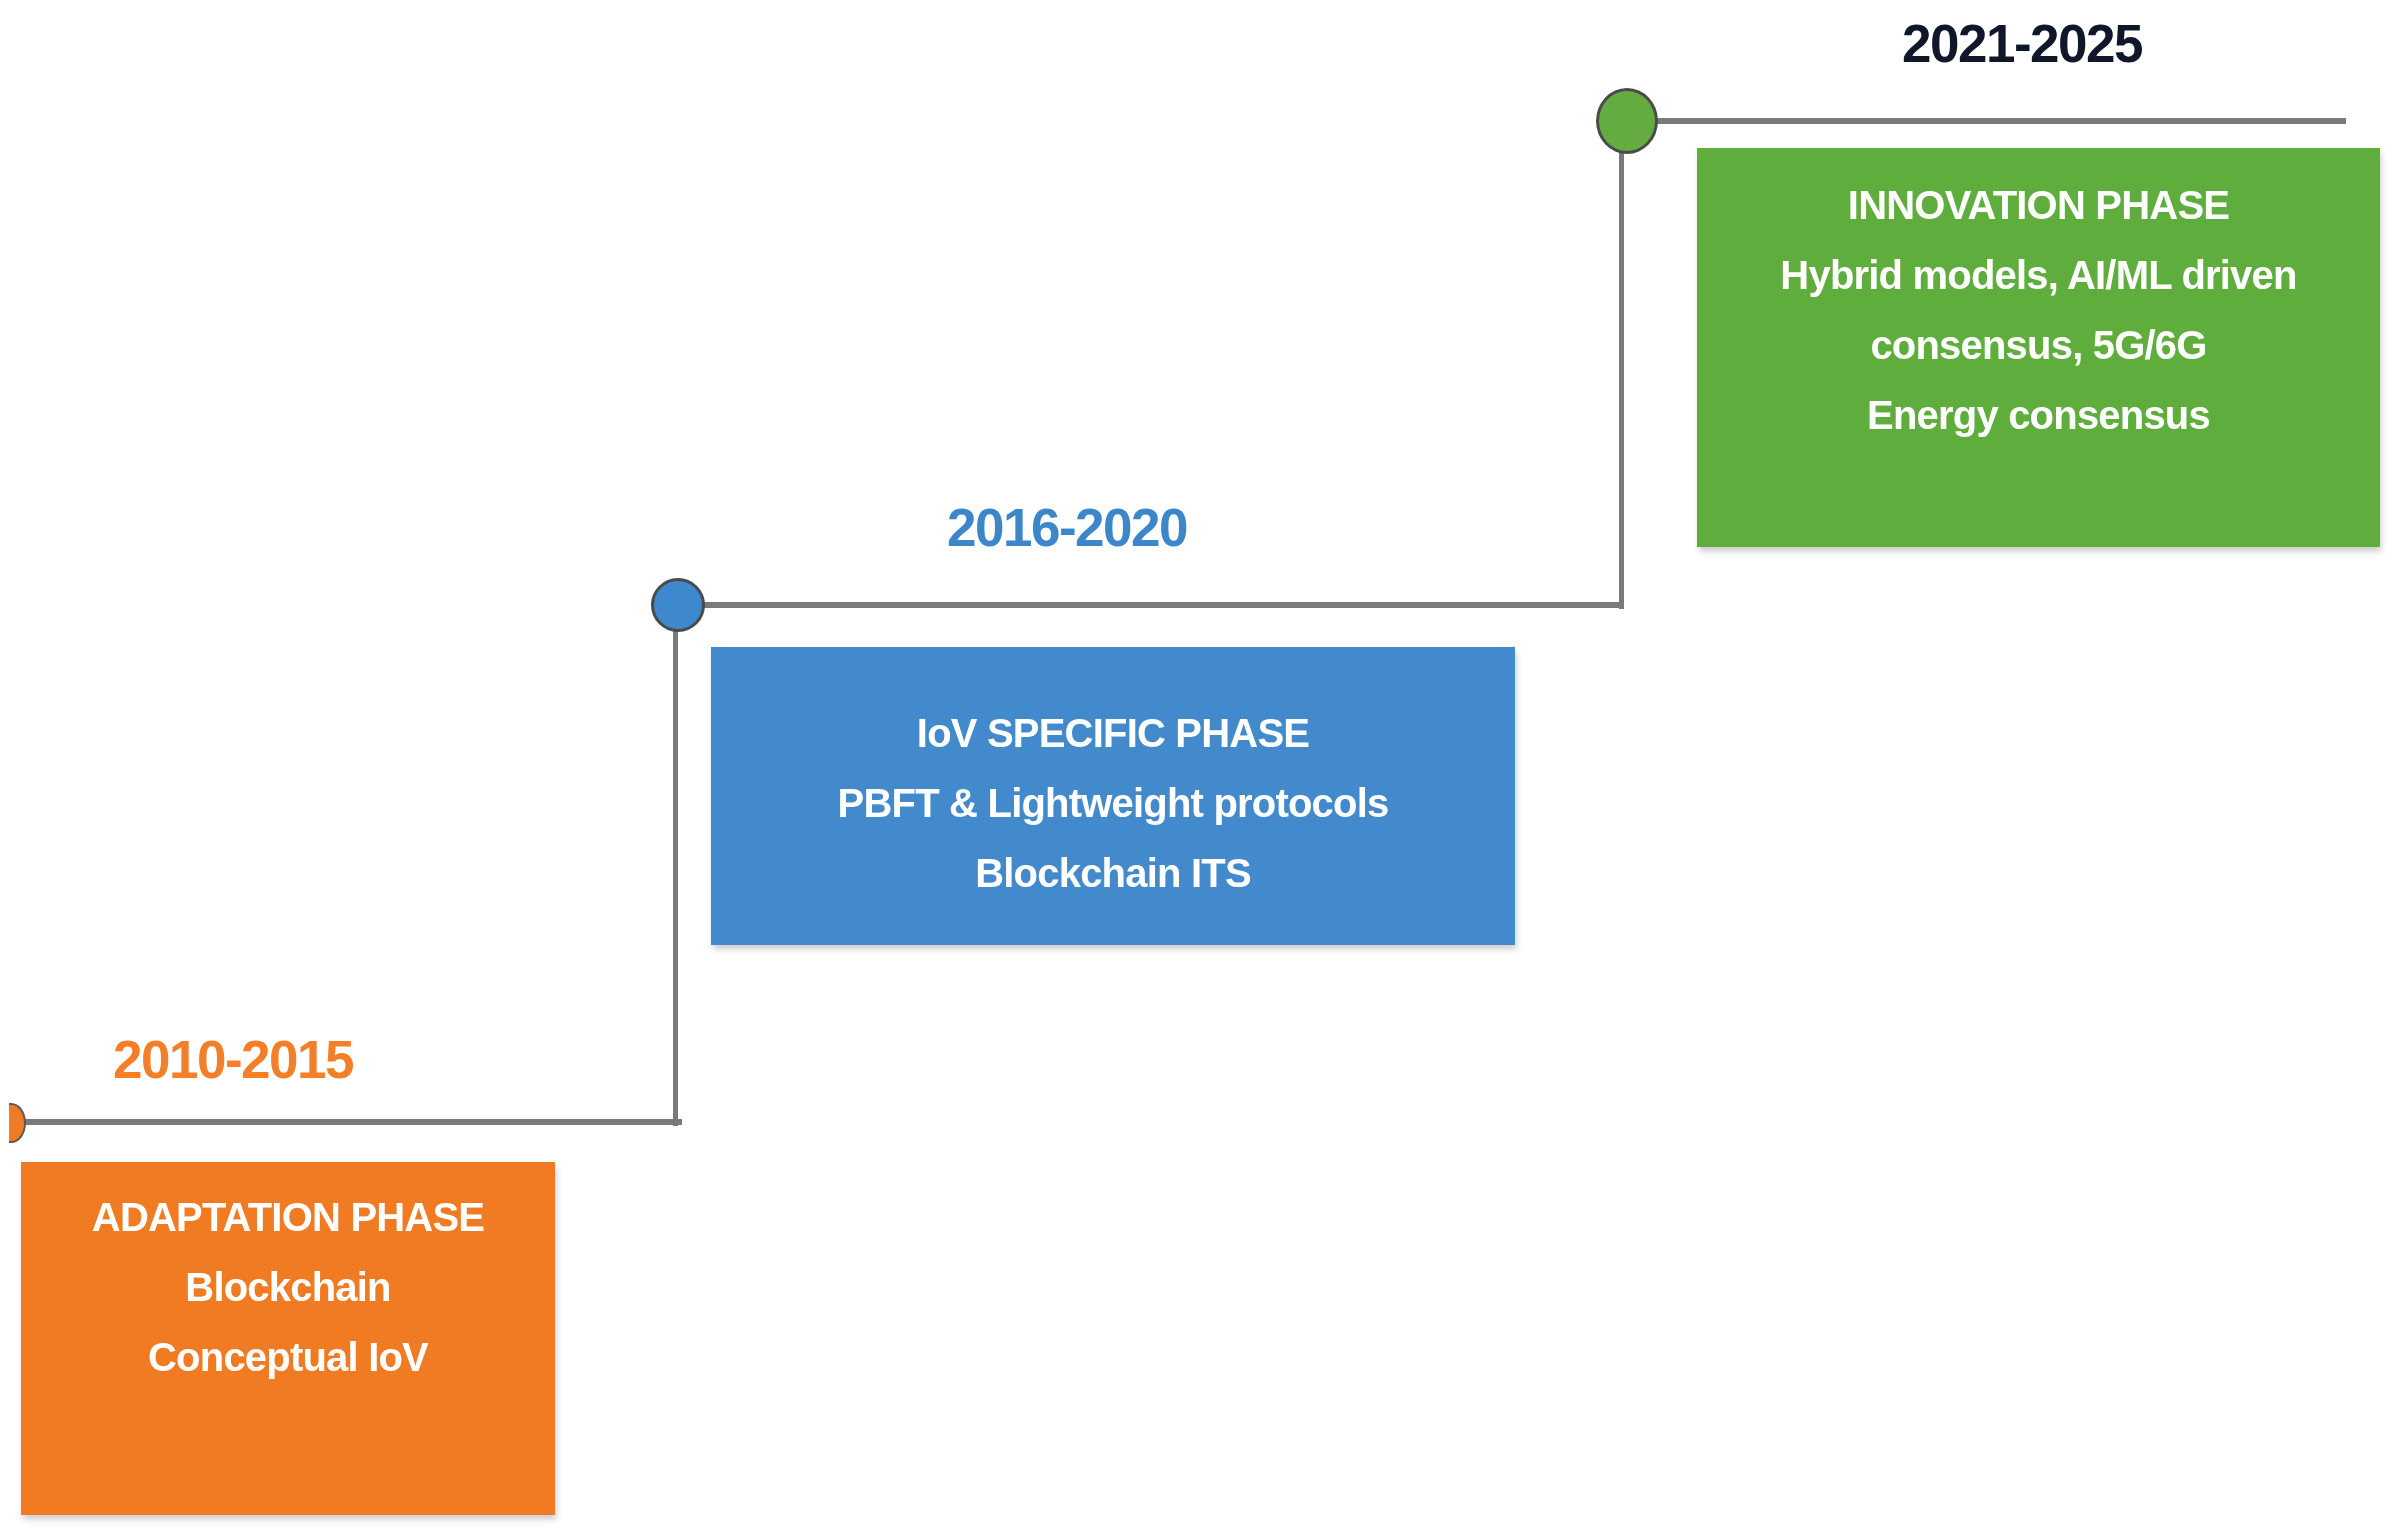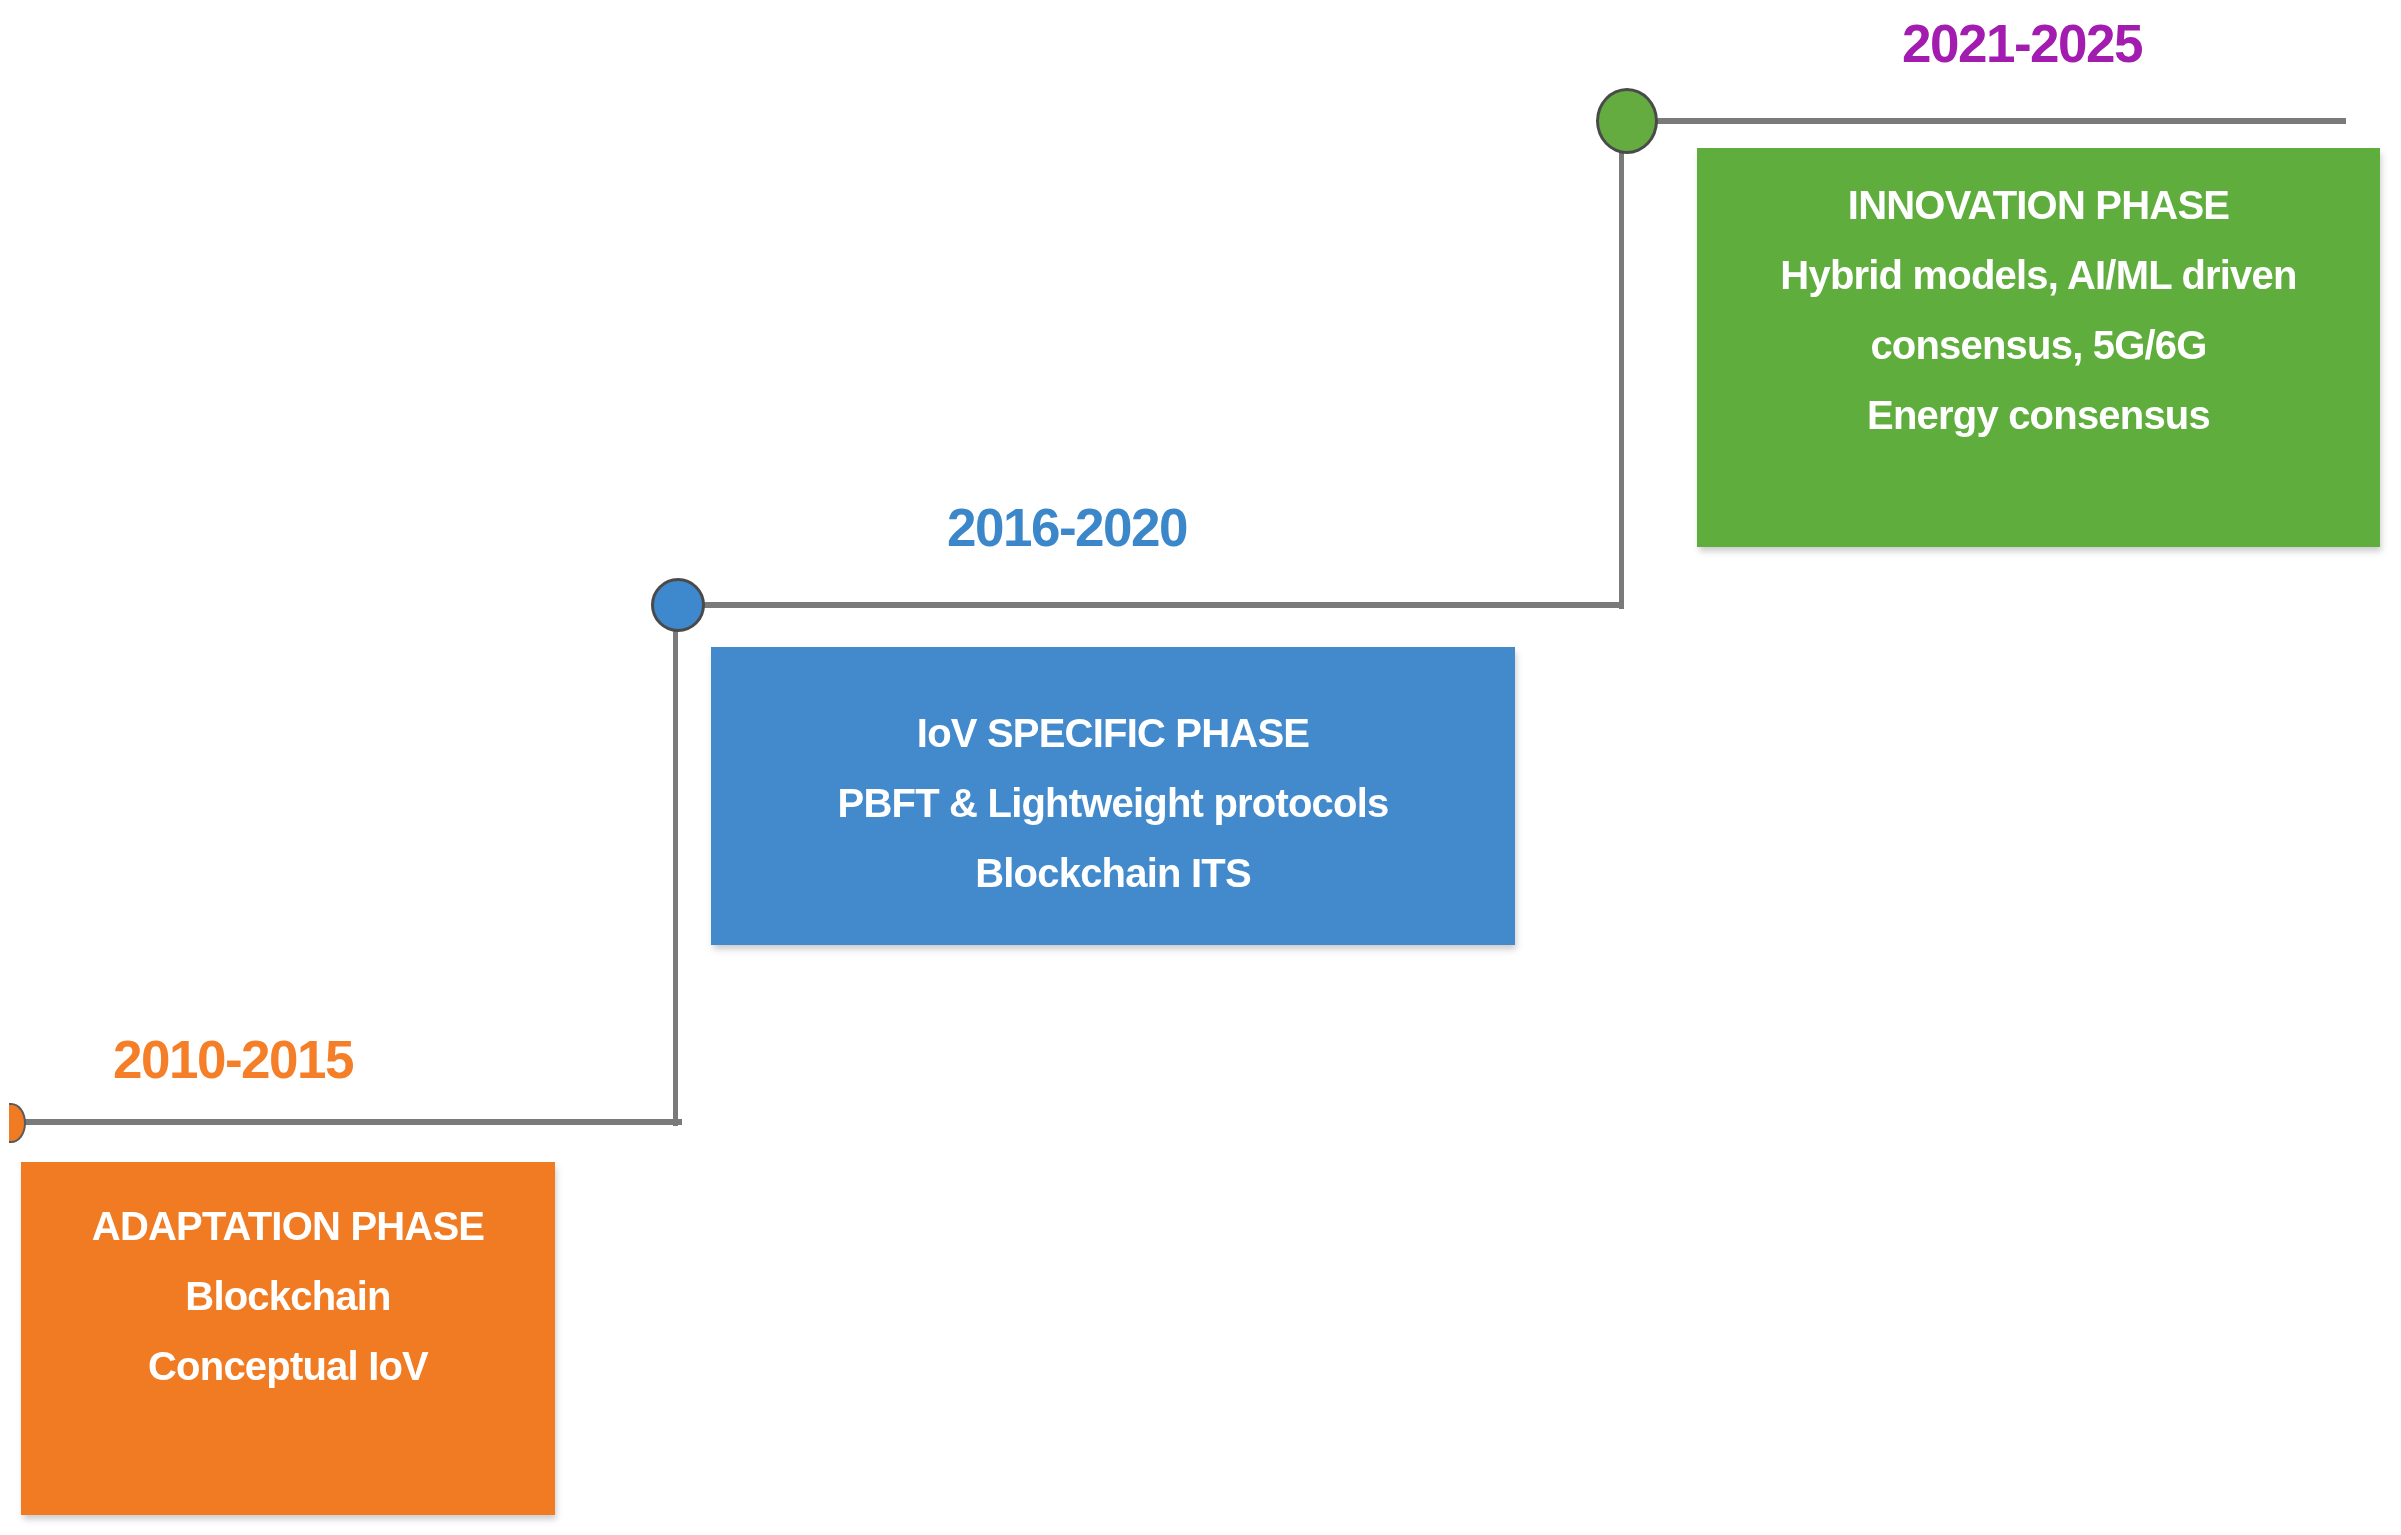--- a/index.html
+++ b/index.html
@@ -62,21 +62,21 @@
     font-size: 40px;
     font-weight: 700;
     letter-spacing: -0.8px;
     line-height: 70px;
     white-space: nowrap;
   }
   
   #p1-label  { left: 73px;  top: 1033px; margin-left: 40px; }
   #p1-marker { left: 9.3px;  top: 1103px; width: 17px; height: 40px; }
   #p1-hline  { left: 17px;  top: 1119px; width: 665px; height: 6.2px; }
-  #p1-box    { left: 21px;  top: 1162px; width: 534px; height: 353px; padding-top: 29px; }
+  #p1-box    { left: 21px;  top: 1162px; width: 534px; height: 353px; padding-top: 20px; }
   
   #p2-vline  { left: 673px; top: 607px;  width: 5.4px;  height: 519px; }
   
   #p2-label  { left: 947px; top: 501px; }
   #p2-dot    { left: 651px;  top: 578px; width: 54px; height: 54px; }
   #p2-hline  { left: 678px;  top: 602px; width: 946px; height: 6.2px; }
   #p2-box    { left: 711px;  top: 647px; width: 804px; height: 298px; padding-top: 51px; }
   
   #p3-vline  { left: 1619px; top: 124px; width: 5.4px; height: 485px; }
   
@@ -111,21 +111,21 @@
   <div class="hline" id="p2-hline" style="background-color: rgb(122, 122, 122);"></div>
 
   <div class="phase-box" id="p2-box" style="background-color: rgb(66, 138, 203); color: rgb(255, 255, 255);">
     <div class="box-line">IoV SPECIFIC PHASE</div>
     <div class="box-line">PBFT &amp; Lightweight protocols</div>
     <div class="box-line">Blockchain ITS</div>
   </div>
 
   <div class="vline" id="p3-vline" style="background-color: rgb(122, 122, 122);"></div>
 
-  <div class="year-label" id="p3-label" style="color: #a21caf;">2021-2025</div>
+  <div class="year-label" id="p3-label" style="color: #0f172a;">2021-2025</div>
 
   <div class="dot" id="p3-dot" style="background-color: rgb(100, 172, 64);"></div>
 
   <div class="hline" id="p3-hline" style="background-color: rgb(122, 122, 122);"></div>
 
   <div class="phase-box" id="p3-box" style="background-color: rgb(95, 173, 61); color: rgb(255, 255, 255);">
     <div class="box-line">INNOVATION PHASE</div>
     <div class="box-line">Hybrid models, AI/ML driven</div>
     <div class="box-line">consensus, 5G/6G</div>
     <div class="box-line">Energy consensus</div>

